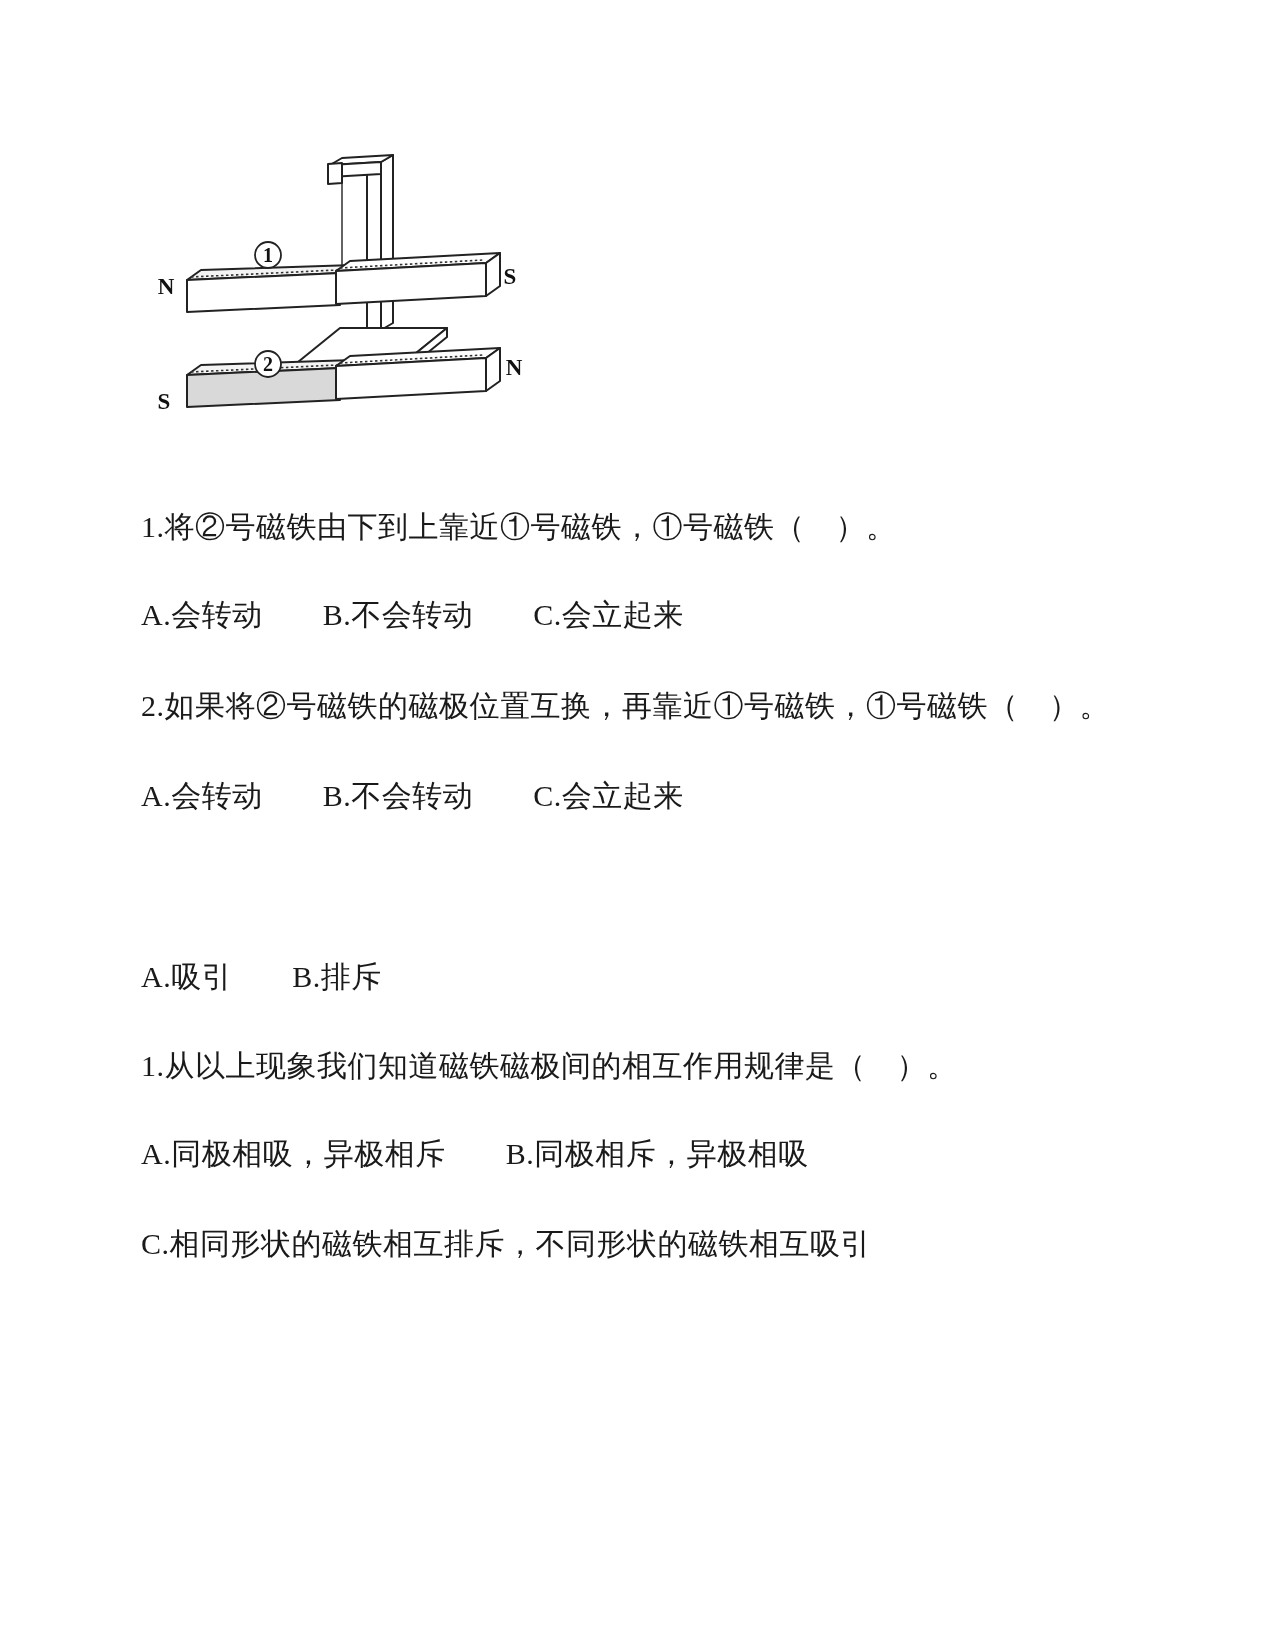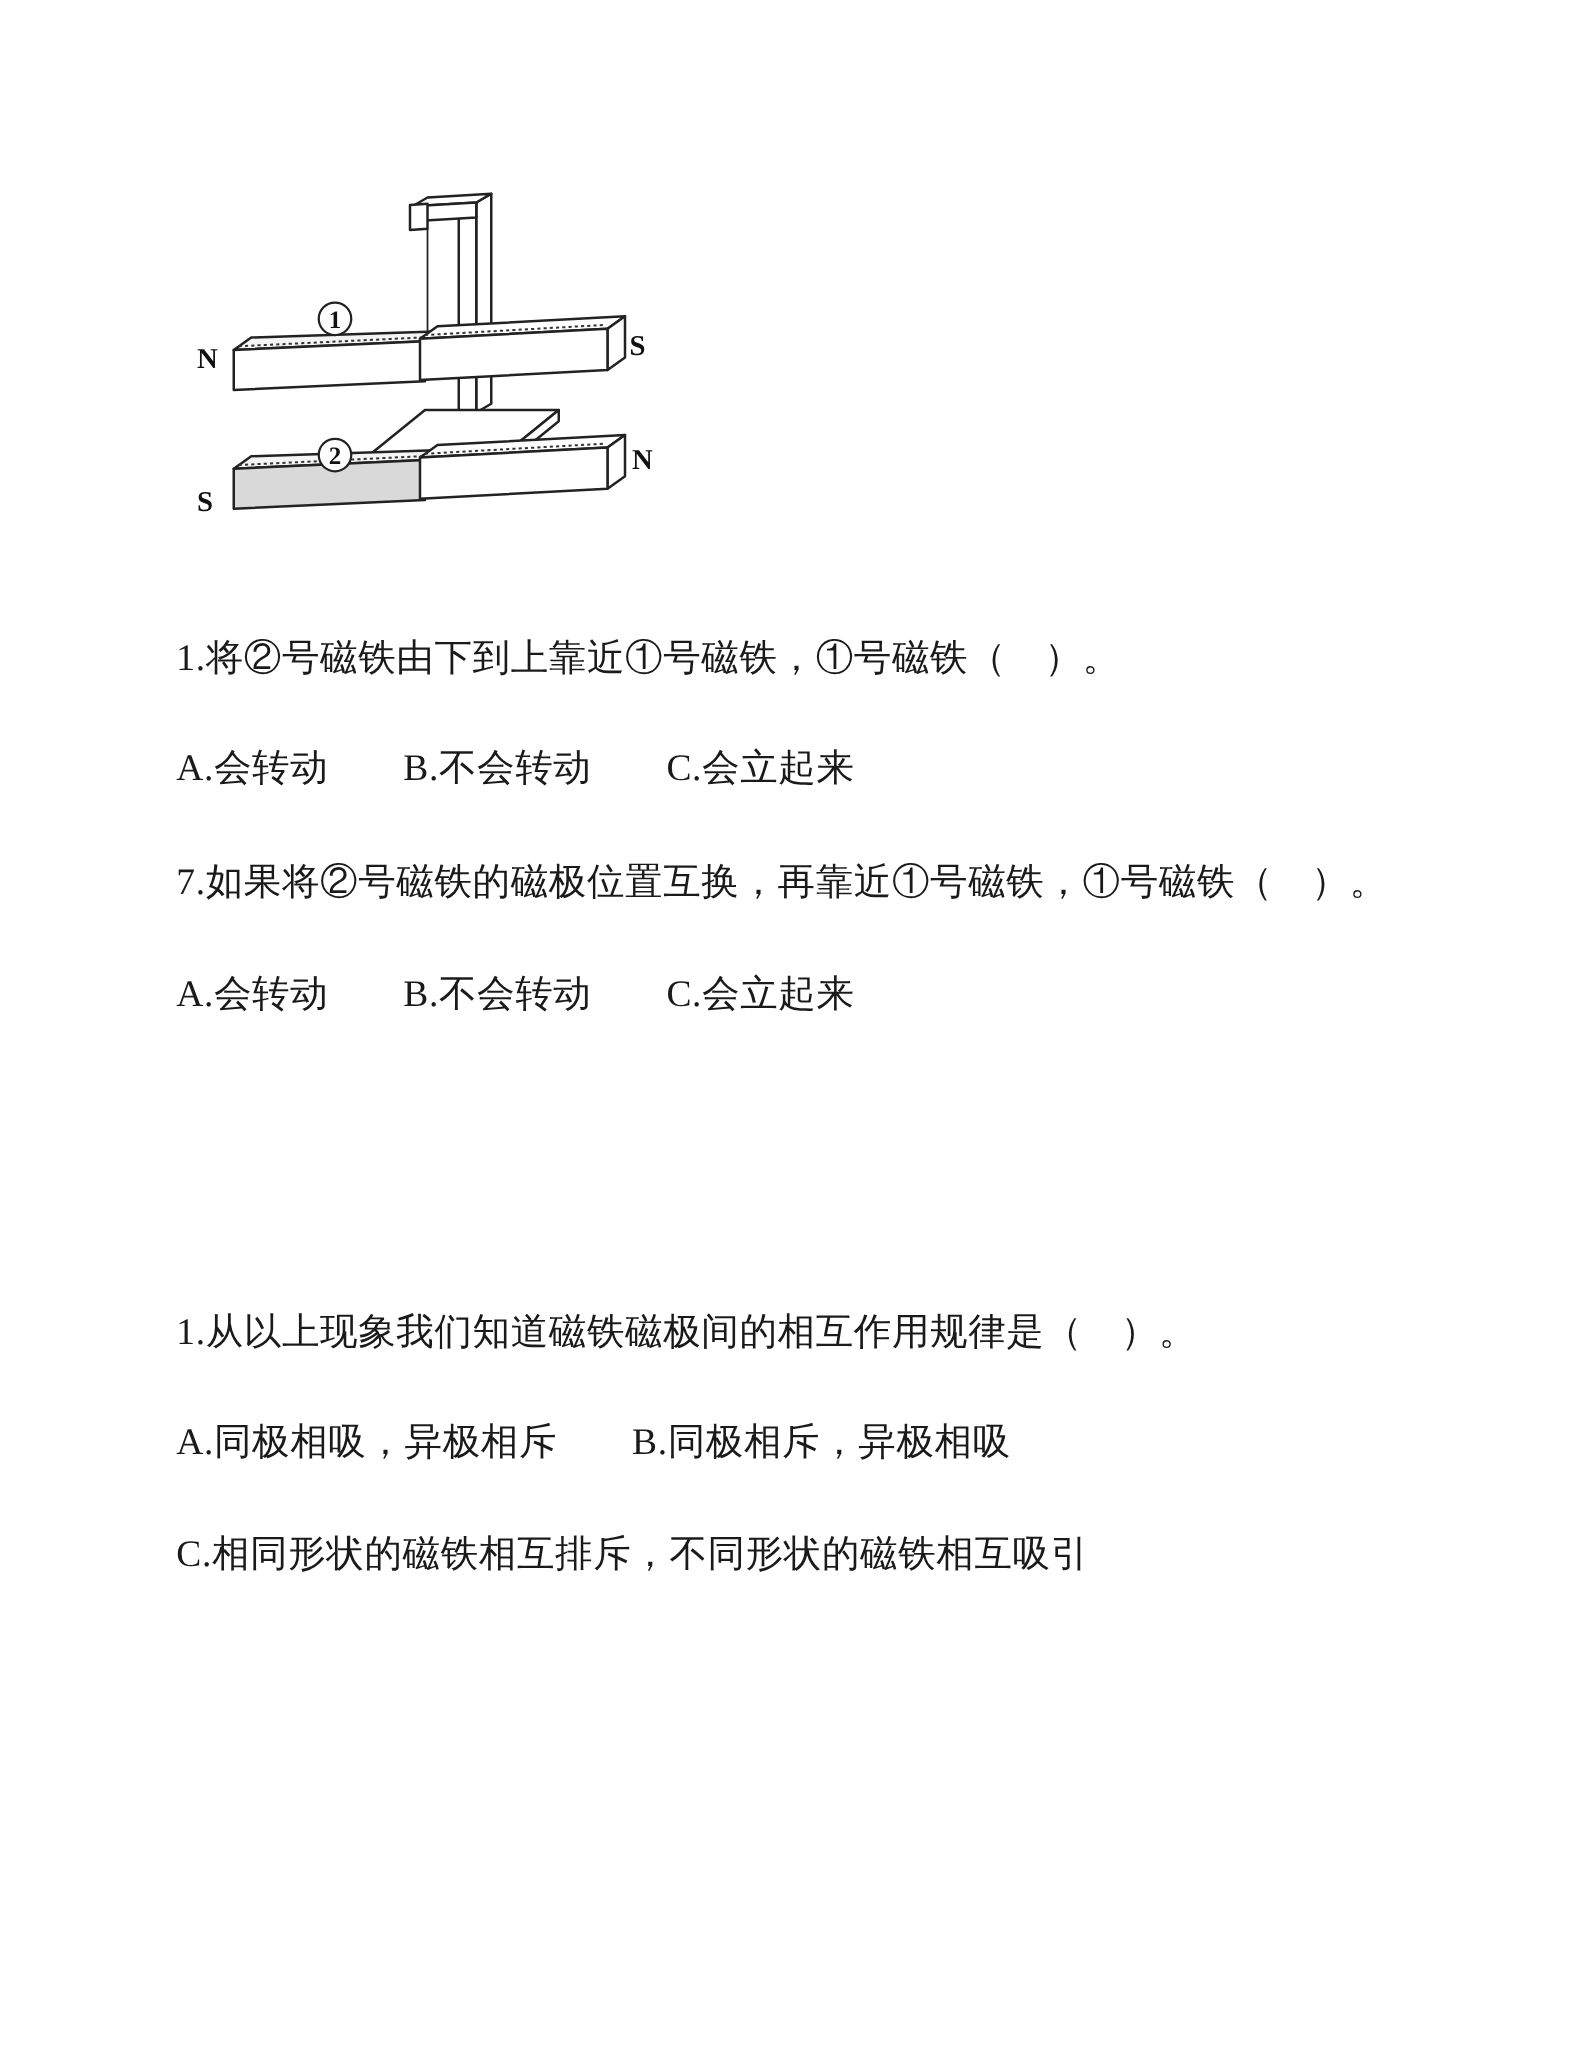--- a/index.html
+++ b/index.html
@@ -103,22 +103,23 @@
       <g>
         <circle cx="138" cy="242" r="13" class="fig-stroke" style="stroke-width:1.8"></circle>
         <text class="circ-digit" x="138" y="249" text-anchor="middle">2</text>
       </g>
     </svg>
   </div>
 
   <p class="line stem" style="top:478px">1.将②号磁铁由下到上靠近①号磁铁，①号磁铁（　）。</p>
   <p class="line opts" style="top:566px"><span class="opt">A.会转动</span><span class="opt">B.不会转动</span><span class="opt">C.会立起来</span></p>
 
-  <p class="line stem" style="top:657px">7.如果将②号磁铁的磁极位置互换，再靠近①号磁铁，①号磁铁（　）。</p>
+  <p class="line stem" style="top:657px">2.如果将②号磁铁的磁极位置互换，再靠近①号磁铁，①号磁铁（　）。</p>
   <p class="line opts" style="top:747px"><span class="opt">A.会转动</span><span class="opt">B.不会转动</span><span class="opt">C.会立起来</span></p>
 
+  <p class="line opts" style="top:928px"><span class="opt">A.吸引</span><span class="opt">B.排斥</span></p>
 
   <p class="line stem" style="top:1017px">1.从以上现象我们知道磁铁磁极间的相互作用规律是（　）。</p>
   <p class="line opts" style="top:1195px"><span class="opt">C.相同形状的磁铁相互排斥，不同形状的磁铁相互吸引</span></p>
   <p class="line opts" style="top:1105px"><span class="opt">A.同极相吸，异极相斥</span><span class="opt">B.同极相斥，异极相吸</span></p>
 
 
 </div>
 
 </body></html>

